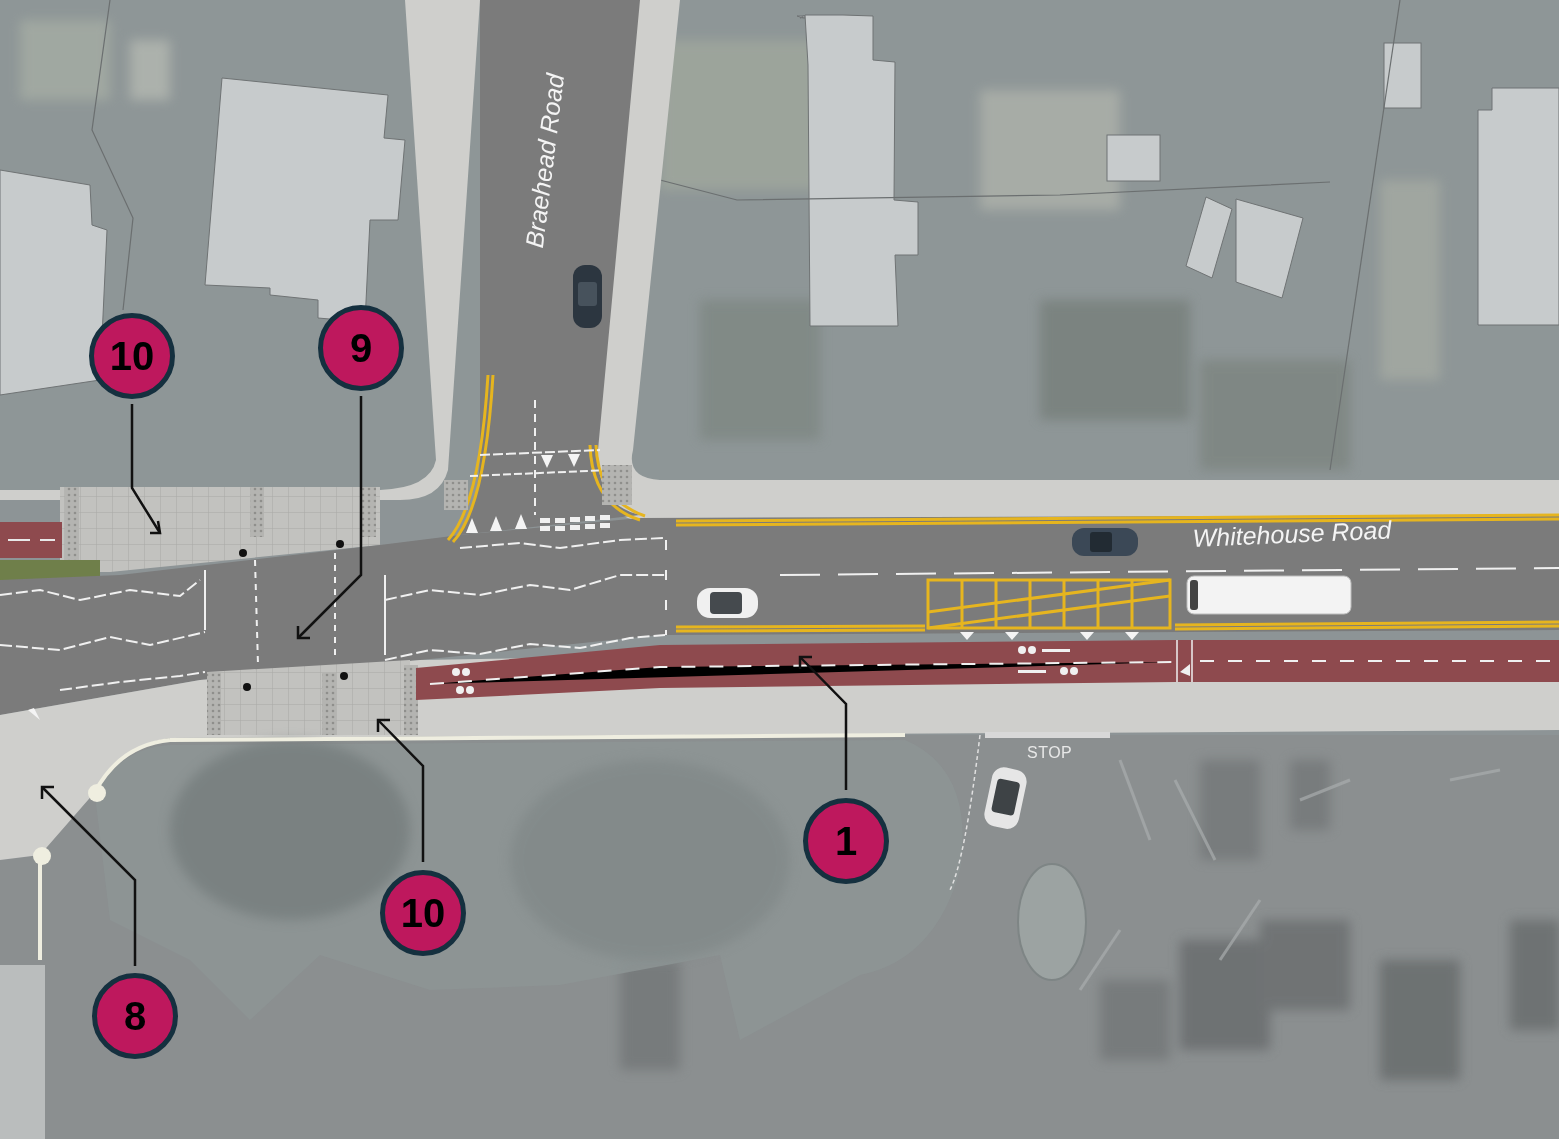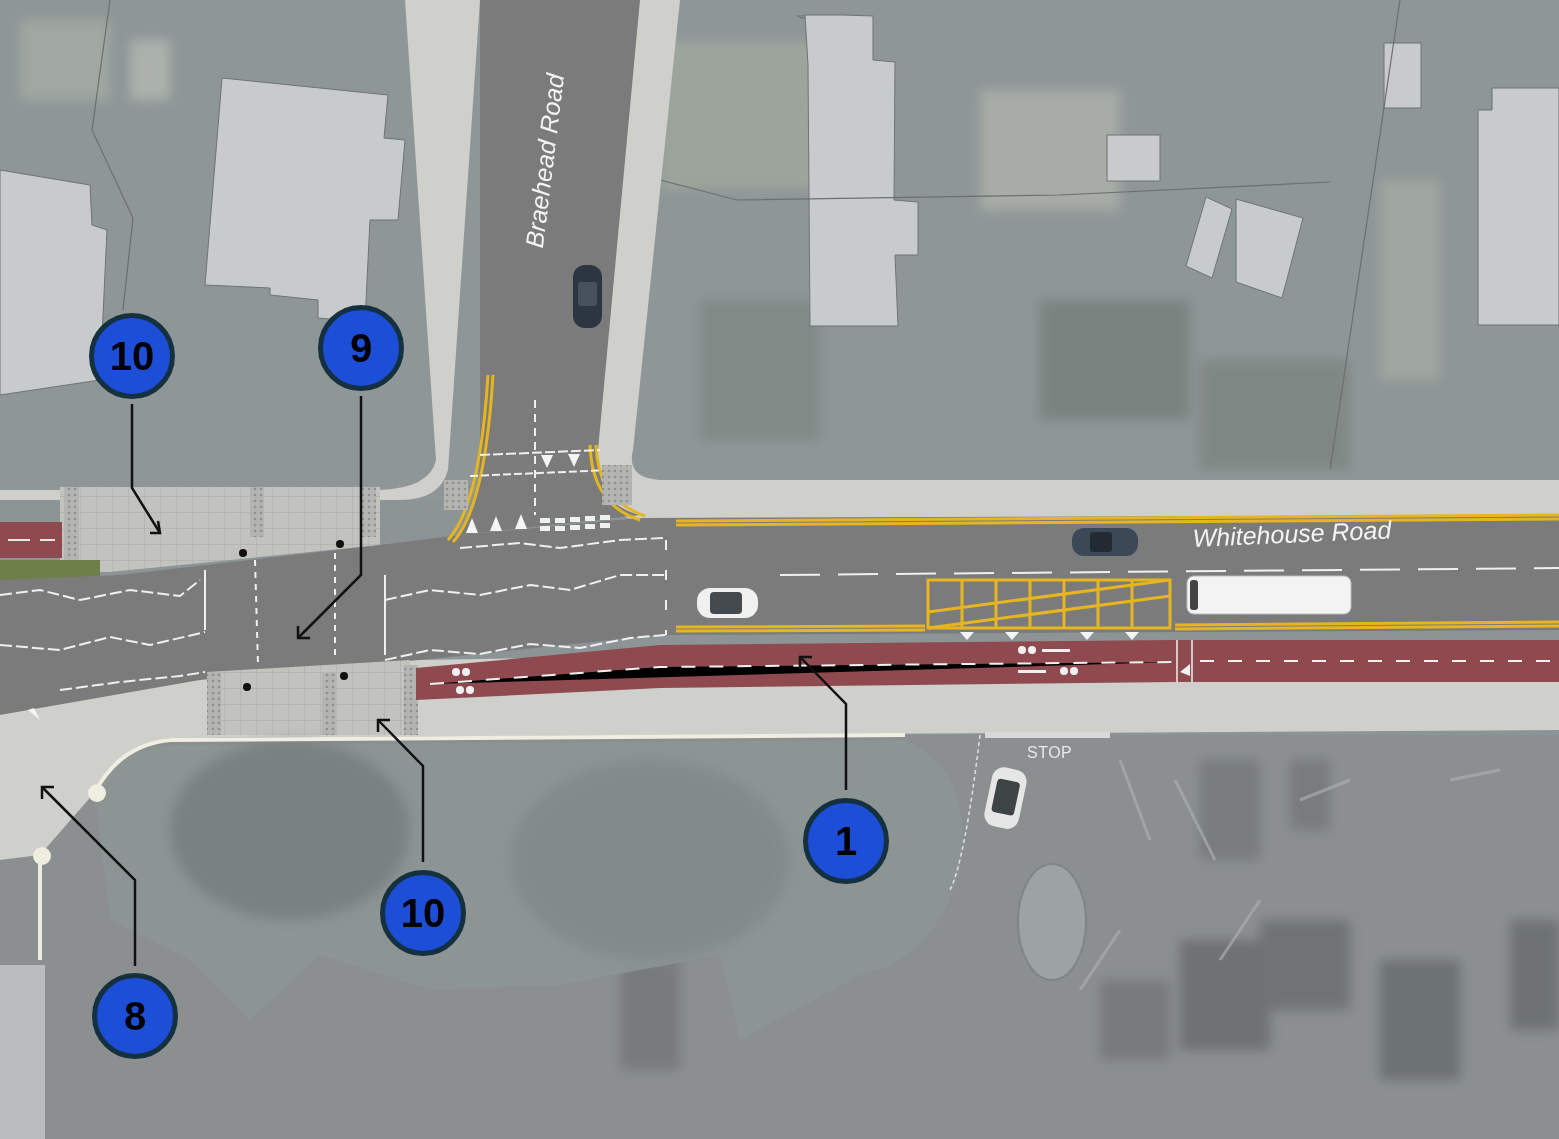--- a/index.html
+++ b/index.html
@@ -3,21 +3,21 @@
 <meta charset="utf-8">
 <style>
   html, body { margin: 0; padding: 0; }
   body { width: 1559px; height: 1139px; overflow: hidden; background: #8d9496; font-family: "Liberation Sans", sans-serif; }
   #map { position: relative; width: 1559px; height: 1139px; overflow: hidden; }
   svg.base { position: absolute; left: 0; top: 0; }
   .label { position: absolute; color: #f4f4f4; font-style: italic; white-space: nowrap; font-family: "Liberation Sans", sans-serif; }
   .road-label-whitehouse { left: 1192px; top: 524px; font-size: 25px; transform: rotate(-2.5deg); transform-origin: left top; }
   .road-label-braehead { left: 520px; top: 246px; font-size: 25px; transform: rotate(-83deg); transform-origin: left top; }
   .stop-label { position: absolute; left: 1027px; top: 744px; font-size: 16px; color: #e8e8e8; font-style: normal; letter-spacing: 0.5px; }
-  .callout { position: absolute; width: 86px; height: 86px; border-radius: 50%; background: #1d4ed8; border: 5px solid #15303f; box-sizing: border-box; display: flex; align-items: center; justify-content: center; font-weight: bold; font-size: 40px; color: #000; font-family: "Liberation Sans", sans-serif; }
+  .callout { position: absolute; width: 86px; height: 86px; border-radius: 50%; background: #be185d; border: 5px solid #15303f; box-sizing: border-box; display: flex; align-items: center; justify-content: center; font-weight: bold; font-size: 40px; color: #000; font-family: "Liberation Sans", sans-serif; }
 </style>
 </head>
 <body>
 
 <div id="map">
   <svg class="base" width="1559" height="1139" viewBox="0 0 1559 1139">
     <defs>
       <pattern id="pave" width="16" height="16" patternUnits="userSpaceOnUse">
         <rect width="16" height="16" fill="#c2c2bf"></rect>
         <path d="M0 0 H16 M0 0 V16" stroke="#a9a9a6" stroke-width="1"></path>

